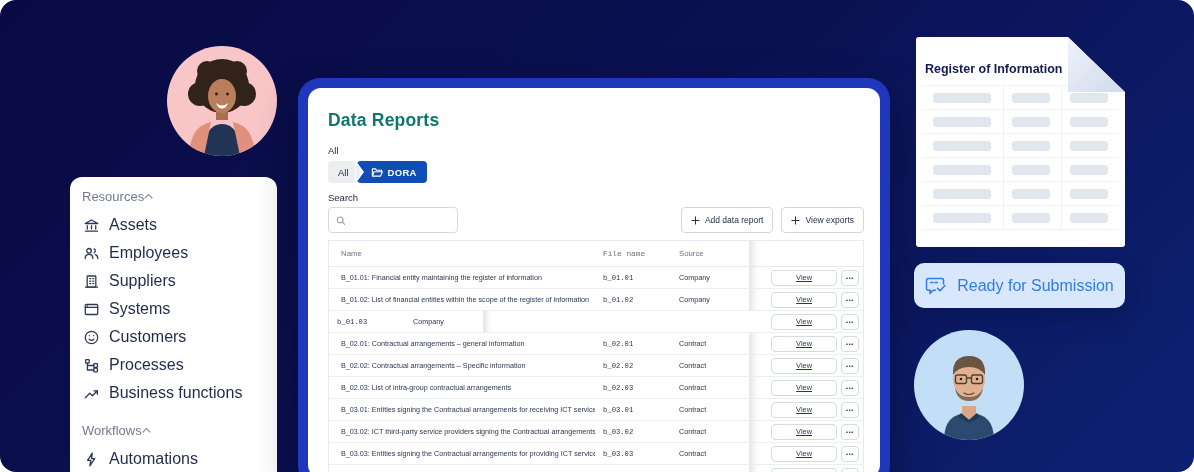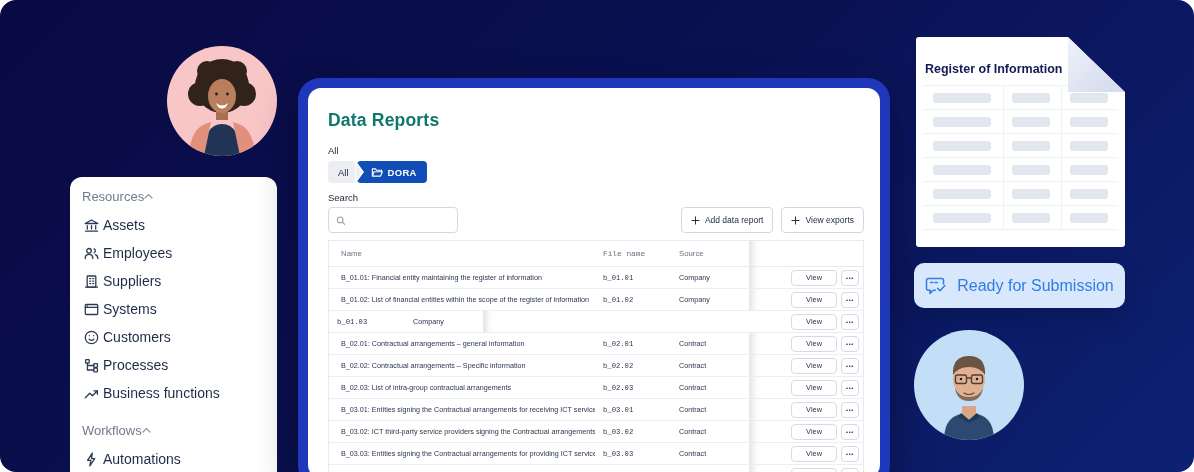--- a/index.html
+++ b/index.html
@@ -11,22 +11,22 @@
   .avatar{ position:absolute; border-radius:50%; overflow:hidden; }
   .avatar svg{ display:block; }
   .avatar-woman{ left:167px; top:46px; width:110px; height:110px; background:#f9c6c8; }
   .avatar-man{ left:914px; top:330px; width:110px; height:110px; background:#c3dff7; }
 
   
   .sidebar{ position:absolute; left:70px; top:177px; width:207px; height:295px;
     background:#ffffff; border-radius:12px 12px 0 0; padding:8px 12px 0 12px; }
   .side-section{ display:flex; align-items:center; height:22px; margin-bottom:4px;
     color:#717a8c; font-size:13px; cursor:pointer; }
-  .side-item{ display:flex; align-items:center; gap:3px; height:28px; padding-left:1px;
-    color:#1f2c48; font-size:14px; font-weight:500; cursor:pointer; }
+  .side-item{ display:flex; align-items:center; gap:9px; height:28px; padding-left:1px;
+    color:#1f2c48; font-size:16px; font-weight:500; cursor:pointer; }
   .side-item svg{ flex:0 0 auto; }
   .side-gap{ height:12px; }
 
   
   .frame{ position:absolute; left:298px; top:78px; width:592px; height:410px;
     background:#1f38bb; border-radius:22px; padding:10px; box-shadow:0 18px 40px rgba(0,0,20,.4); }
   .panel{ background:#ffffff; border-radius:13px; width:100%; height:100%;
     padding:22px 16px 0 20px; overflow:hidden; }
   .panel-title{ font-size:17.5px; font-weight:bold; color:#0f766e; letter-spacing:.2px; }
   .mini-label{ margin-top:14px; font-size:9.5px; color:#1b2437; }
@@ -54,23 +54,23 @@
   .t-head{ display:flex; height:26px; align-items:center; color:#6b7280; font-size:7.8px;
     border-bottom:1px solid #e7eaf0; }
   .t-row{ display:flex; height:22px; align-items:center; color:#2a3650; font-size:7.2px;
     border-bottom:1px solid #eceef2; background:#fff; }
   .c-name{ width:266px; padding-left:12px; white-space:nowrap; overflow:hidden; }
   .c-file{ width:76px; padding-left:8px; white-space:nowrap; overflow:hidden;font-family:Liberation Mono, monospace; }
   .c-src{ width:78px; padding-left:8px; white-space:nowrap; overflow:hidden; }
   .c-act{ flex:1; height:100%; display:flex; align-items:center; justify-content:flex-end;
     gap:4px; padding-right:4px; border-left:1px solid #e7eaf0;
     box-shadow:inset 9px 0 8px -8px rgba(20,30,60,.18); }
-  .btn-view{ height:16px; padding:0 14px; border:1px solid #d6dbe3; border-radius:4px;
+  .btn-view{ height:16px; padding:0 24px; border:1px solid #d6dbe3; border-radius:4px;
     background:#fff; color:#2a3650; font-size:7.4px; font-weight:500; cursor:pointer;
-    display:flex; align-items:center; }
+    display:flex; align-items:center;text-decoration:underline; }
   .btn-more{ height:16px; width:18px; border:1px solid #d6dbe3; border-radius:4px;
     background:#fff; color:#2a3650; font-size:6px; letter-spacing:.5px; cursor:pointer;
     display:flex; align-items:center; justify-content:center; }
 
   
   .standards-badge{ position:absolute; left:648px; top:62px; width:192px; height:44px;
     background:#d9f3e6; border:1.5px solid #2fa875; border-radius:10px;
     display:flex; align-items:center; justify-content:center; gap:9px;
     color:#149e6f; font-size:15.5px; font-weight:500; box-shadow:0 10px 24px rgba(0,40,25,.28); }
 

